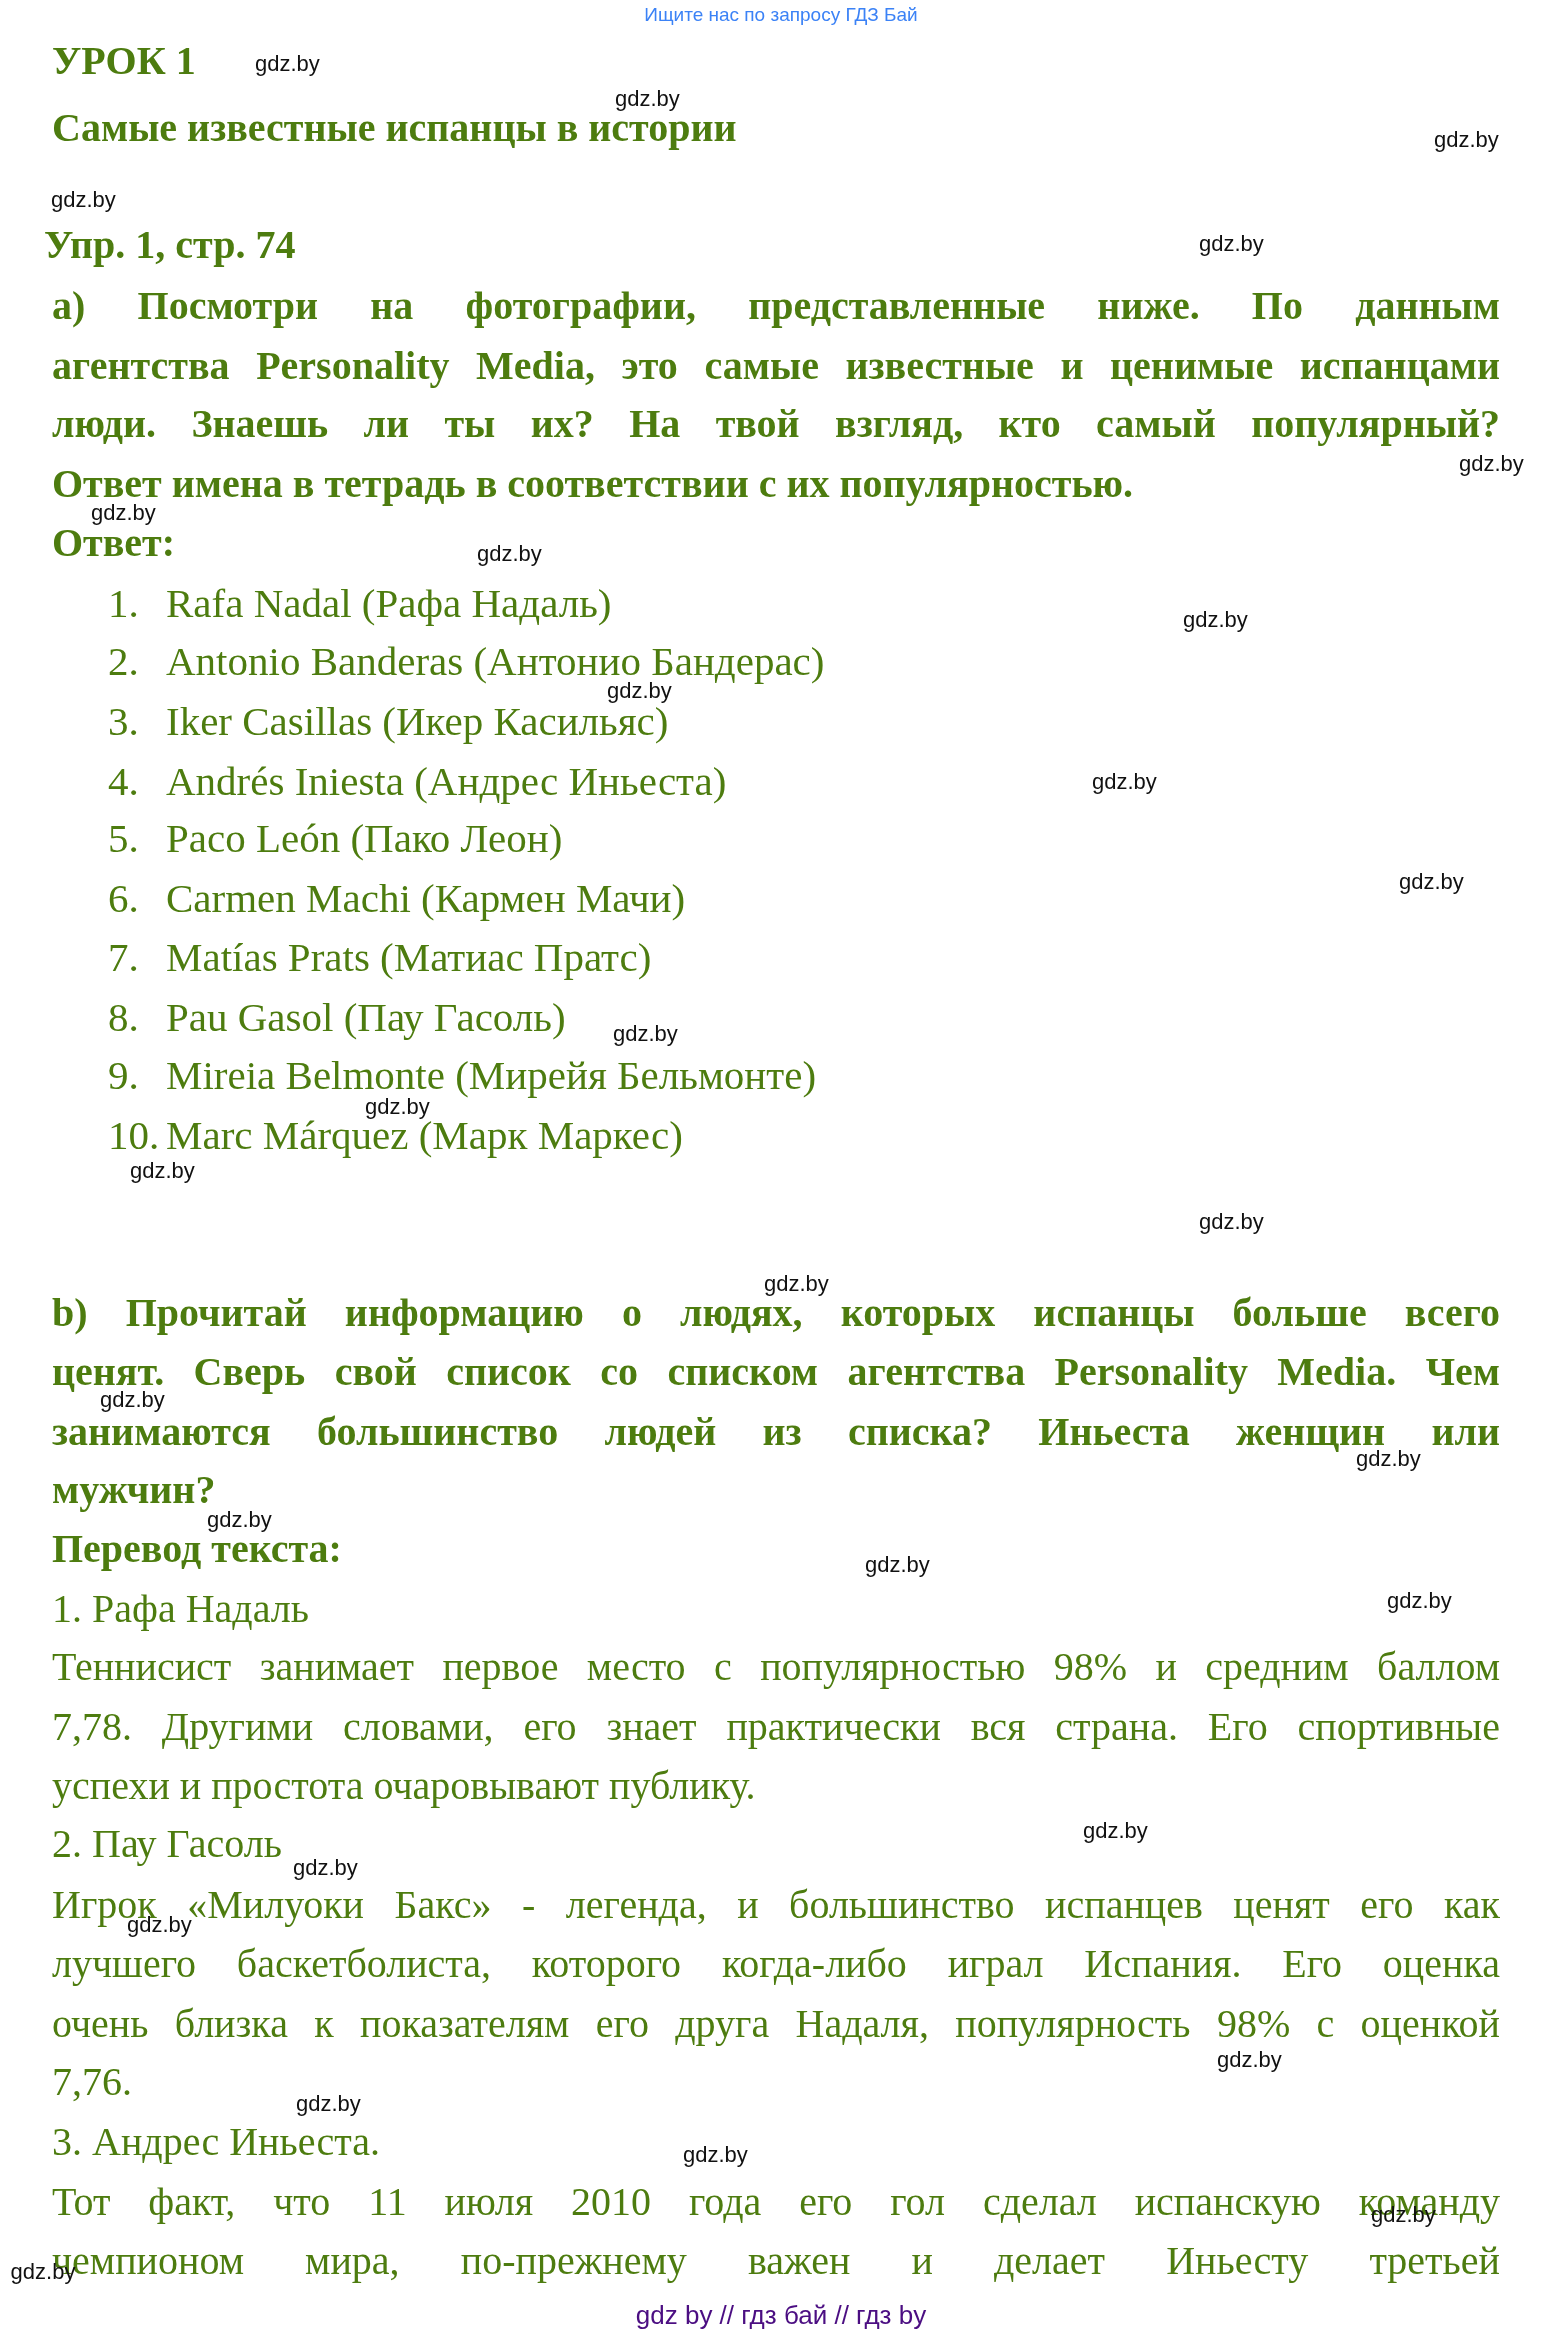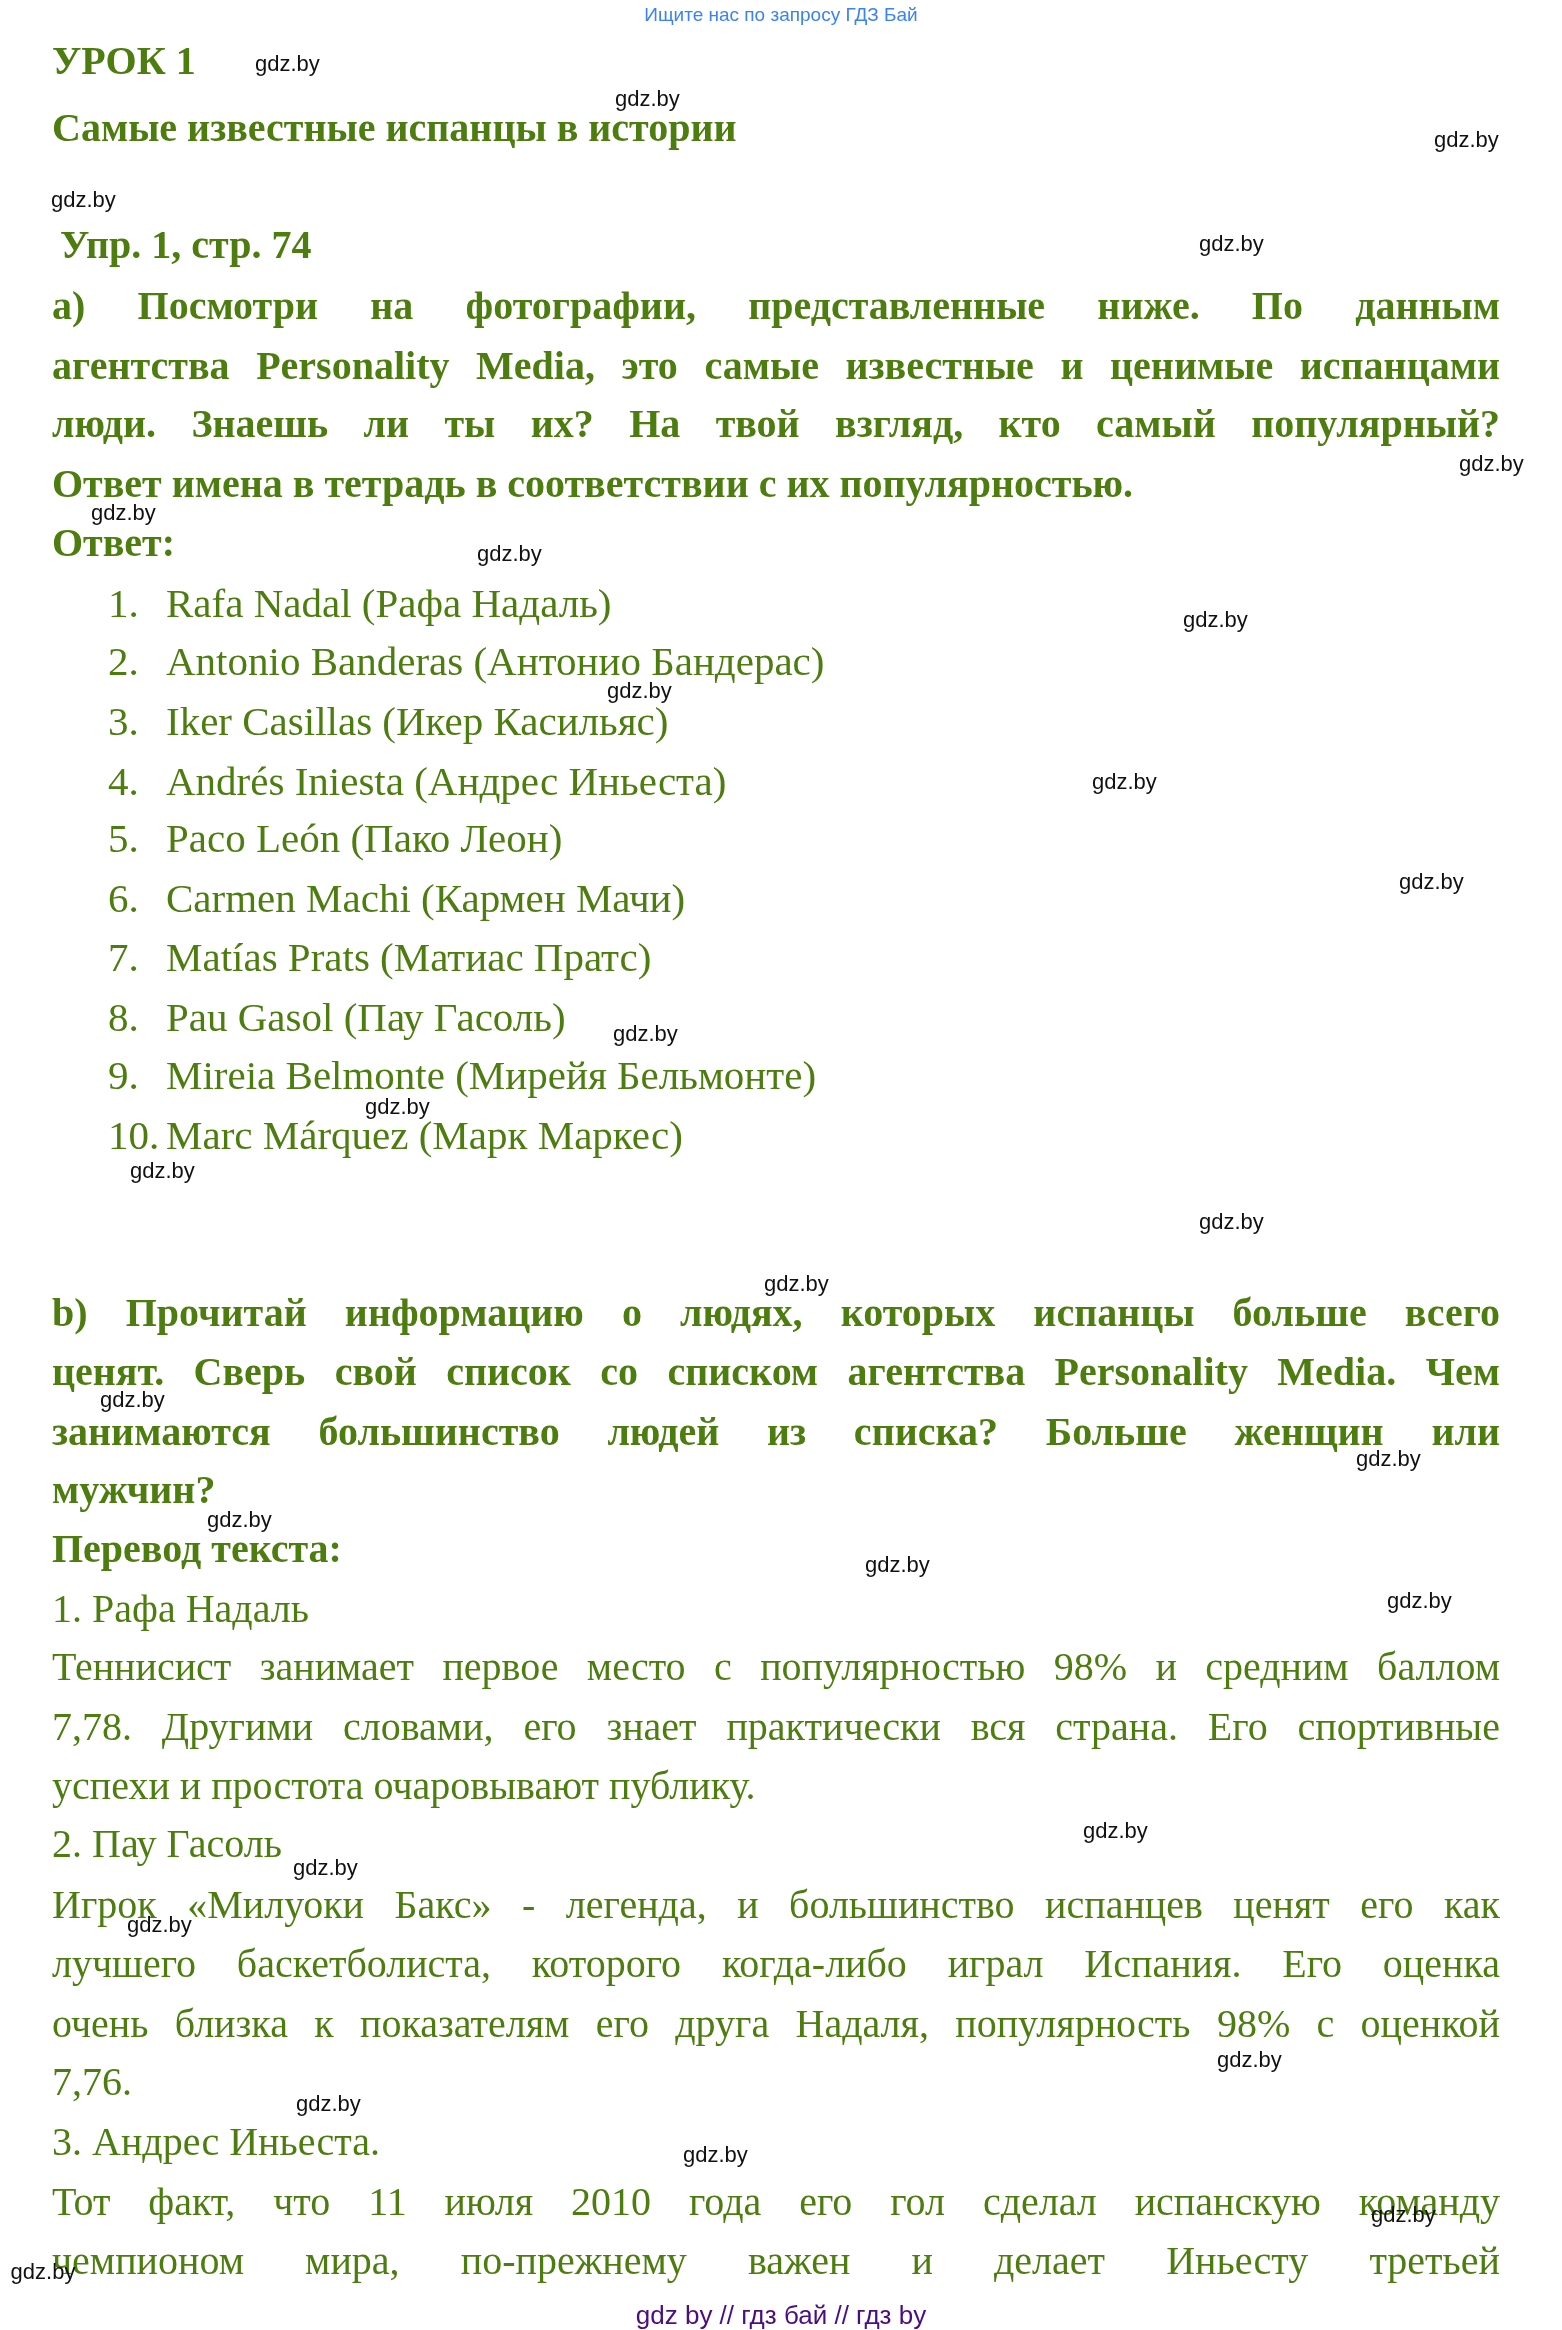--- a/index.html
+++ b/index.html
@@ -19,21 +19,21 @@
   .line { position: absolute; left: 52px; }
 </style>
 </head>
 <body>
 
 <div class="abs sans top-banner">Ищите нас по запросу ГДЗ Бай</div>
 
 <div class="abs serif h1" style="left:52px; top:38px;">УРОК 1</div>
 <div class="abs serif h1" style="left:52px; top:105px;">Самые известные испанцы в истории</div>
 
-<div class="abs serif bold-line" style="left:60px; top:222px;">Упр. 1, стр. 74</div>
+<div class="abs serif bold-line" style="left:44px; top:222px;">Упр. 1, стр. 74</div>
 
 <div class="line serif bold-line just" style="top:283px;">а) Посмотри на фотографии, представленные ниже. По данным</div>
 <div class="line serif bold-line just" style="top:343px;">агентства Personality Media, это самые известные и ценимые испанцами</div>
 <div class="line serif bold-line just" style="top:401px;">люди. Знаешь ли ты их? На твой взгляд, кто самый популярный?</div>
 <div class="line serif bold-line" style="top:461px;">Ответ имена в тетрадь в соответствии с их популярностью.</div>
 
 <div class="line serif bold-line" style="top:520px;">Ответ:</div>
 
 <div>
   <div class="abs serif list-item" style="left:108px; top:580px;"><span class="list-num">1.</span><span>Rafa Nadal (Рафа Надаль)</span></div>
@@ -43,21 +43,21 @@
   <div class="abs serif list-item" style="left:108px; top:815px;"><span class="list-num">5.</span><span>Paco León  (Пако Леон)</span></div>
   <div class="abs serif list-item" style="left:108px; top:875px;"><span class="list-num">6.</span><span>Carmen Machi (Кармен Мачи)</span></div>
   <div class="abs serif list-item" style="left:108px; top:934px;"><span class="list-num">7.</span><span>Matías Prats (Матиас Пратс)</span></div>
   <div class="abs serif list-item" style="left:108px; top:994px;"><span class="list-num">8.</span><span>Pau Gasol (Пау Гасоль)</span></div>
   <div class="abs serif list-item" style="left:108px; top:1052px;"><span class="list-num">9.</span><span>Mireia Belmonte  (Мирейя Бельмонте)</span></div>
   <div class="abs serif list-item" style="left:108px; top:1112px;"><span class="list-num" style="width:58px">10.</span><span>Marc Márquez  (Марк Маркес)</span></div>
 </div>
 
 <div class="line serif bold-line just" style="top:1290px;">b) Прочитай информацию о людях, которых испанцы больше всего</div>
 <div class="line serif bold-line just" style="top:1349px;">ценят. Сверь свой список со списком агентства Personality Media. Чем</div>
-<div class="line serif bold-line just" style="top:1409px;">занимаются большинство людей из списка? Больше женщин или</div>
+<div class="line serif bold-line just" style="top:1409px;">занимаются большинство людей из списка? Иньеста женщин или</div>
 <div class="line serif bold-line" style="top:1467px;">мужчин?</div>
 
 <div class="line serif bold-line" style="top:1526px;">Перевод текста:</div>
 
 <div class="line serif text-line" style="top:1586px;">1. Рафа Надаль</div>
 <div class="line serif text-line just" style="top:1644px;">Теннисист занимает первое место с популярностью 98% и средним баллом</div>
 <div class="line serif text-line just" style="top:1704px;">7,78. Другими словами, его знает практически вся страна. Его спортивные</div>
 <div class="line serif text-line" style="top:1763px;">успехи и простота очаровывают публику.</div>
 
 <div class="line serif text-line" style="top:1821px;">2. Пау Гасоль</div>

